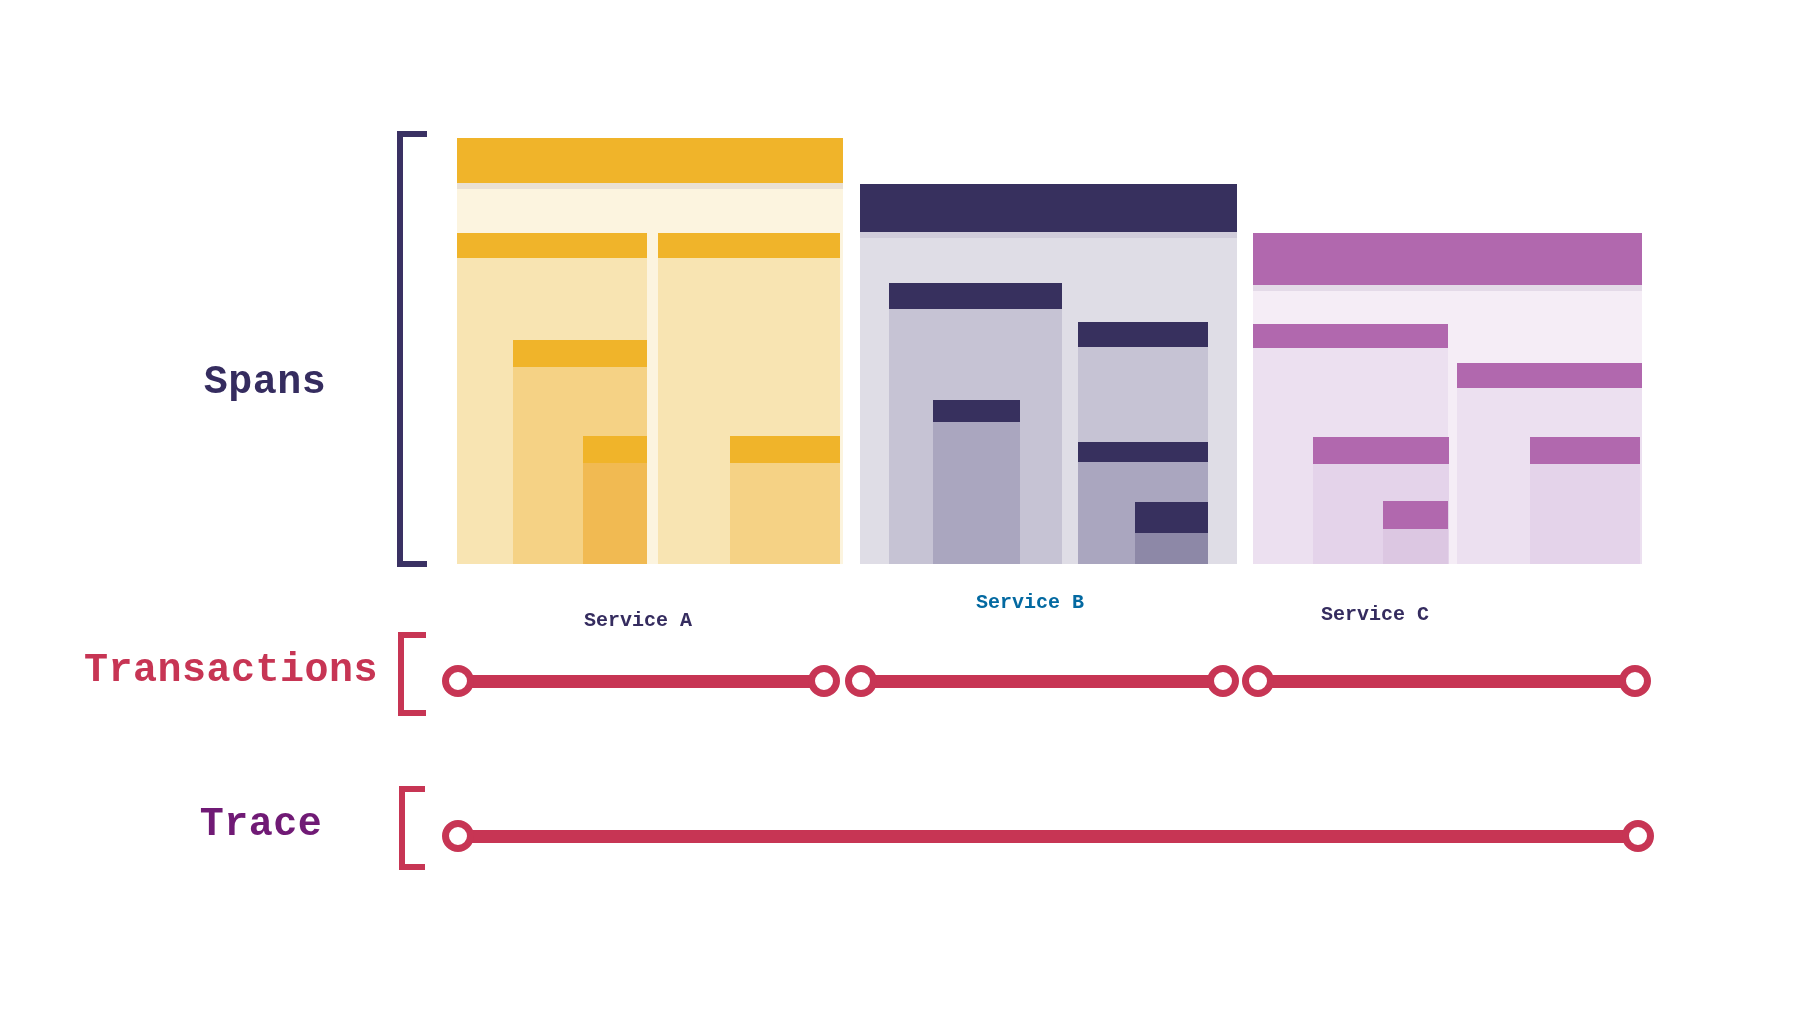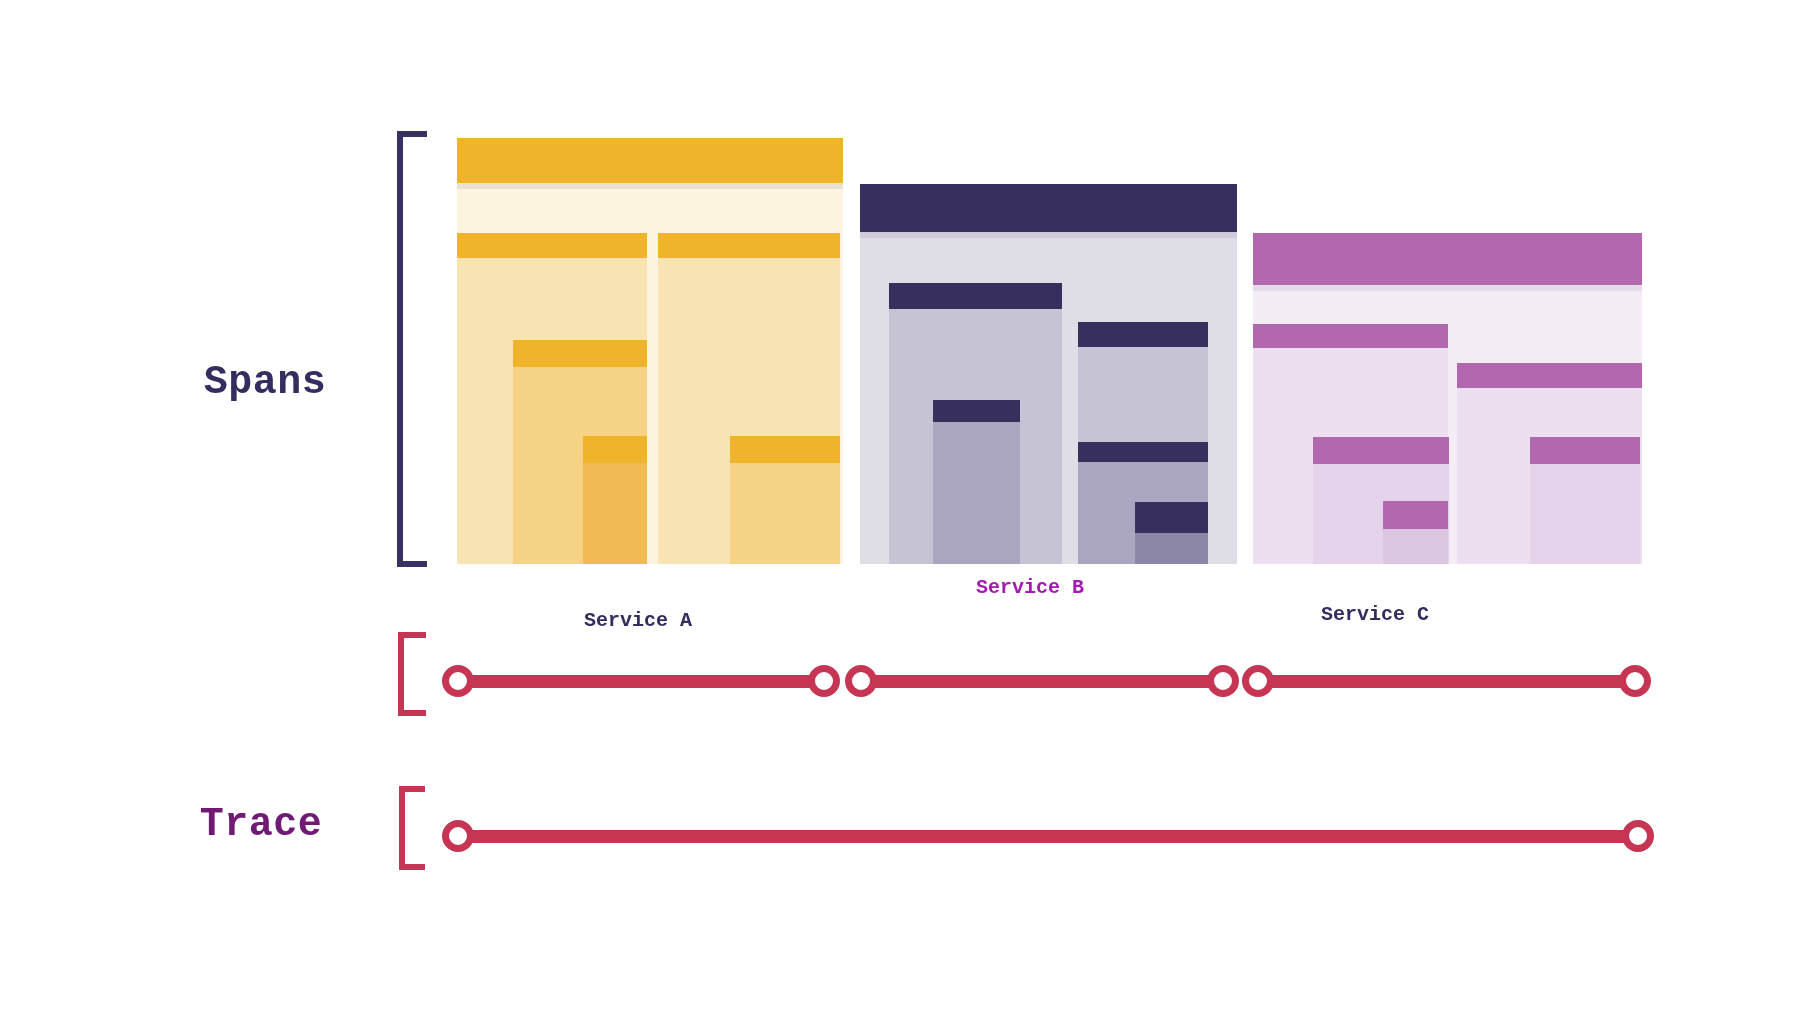--- a/index.html
+++ b/index.html
@@ -48,20 +48,21 @@
     background: #ffffff;
     box-sizing: border-box;
     transform: translate(-50%, -50%);
   }
 </style>
 </head>
 <body>
 
 <div class="canvas" id="diagram-canvas" style="width: 1800px; height: 1031px; background: rgb(255, 255, 255);">
   <div class="big-label" id="spans-label" style="left: 265px; top: 382px; color: rgb(53, 44, 95);">Spans</div>
+  <div class="big-label" id="transactions-label" style="left: 231px; top: 670px; color: rgb(199, 53, 84);">Transactions</div>
   <div class="big-label" id="trace-label" style="left: 261px; top: 824px; color: #701a75;">Trace</div>
 <div class="block body" style="left: 457px; top: 183px; width: 386px; height: 381px; background: rgb(252, 244, 223);"></div>
     <div class="block header" style="left: 457px; top: 138px; width: 386px; height: 45px; background: rgb(240, 180, 42);"></div>
     <div class="block header" style="left: 457px; top: 233px; width: 190px; height: 25px; background: rgb(240, 180, 42);"></div>
     <div class="block body" style="left: 457px; top: 258px; width: 190px; height: 306px; background: rgb(248, 228, 178);"></div>
     <div class="block header" style="left: 513px; top: 340px; width: 134px; height: 27px; background: rgb(240, 180, 42);"></div>
     <div class="block body" style="left: 513px; top: 367px; width: 134px; height: 197px; background: rgb(245, 210, 133);"></div>
     <div class="block header" style="left: 583px; top: 436px; width: 64px; height: 27px; background: rgb(240, 180, 42);"></div>
     <div class="block body" style="left: 583px; top: 463px; width: 64px; height: 101px; background: rgb(241, 186, 82);"></div>
     <div class="block header" style="left: 658px; top: 233px; width: 182px; height: 25px; background: rgb(240, 180, 42);"></div>
@@ -74,21 +75,21 @@
     <div class="block header" style="left: 889px; top: 283px; width: 173px; height: 26px; background: rgb(55, 48, 94);"></div>
     <div class="block body" style="left: 889px; top: 309px; width: 173px; height: 255px; background: rgb(198, 195, 212);"></div>
     <div class="block header" style="left: 933px; top: 400px; width: 87px; height: 22px; background: rgb(55, 48, 94);"></div>
     <div class="block body" style="left: 933px; top: 422px; width: 87px; height: 142px; background: rgb(170, 166, 191);"></div>
     <div class="block header" style="left: 1078px; top: 322px; width: 130px; height: 25px; background: rgb(55, 48, 94);"></div>
     <div class="block body" style="left: 1078px; top: 347px; width: 130px; height: 95px; background: rgb(198, 195, 212);"></div>
     <div class="block header" style="left: 1078px; top: 442px; width: 130px; height: 20px; background: rgb(55, 48, 94);"></div>
     <div class="block body" style="left: 1078px; top: 462px; width: 130px; height: 102px; background: rgb(170, 166, 191);"></div>
     <div class="block header" style="left: 1135px; top: 502px; width: 73px; height: 31px; background: rgb(55, 48, 94);"></div>
     <div class="block body" style="left: 1135px; top: 533px; width: 73px; height: 31px; background: rgb(141, 136, 167);"></div>
-    <div class="service-label" style="left: 1030px; top: 587px; color: #a21caf;">Service B</div>
+    <div class="service-label" style="left: 1030px; top: 602px; color: #0369a1;">Service B</div>
     <div class="block body" style="left: 1253px; top: 285px; width: 389px; height: 279px; background: rgb(245, 237, 246);"></div>
     <div class="block header" style="left: 1253px; top: 233px; width: 389px; height: 52px; background: rgb(177, 104, 174);"></div>
     <div class="block header" style="left: 1253px; top: 324px; width: 195px; height: 24px; background: rgb(177, 104, 174);"></div>
     <div class="block body" style="left: 1253px; top: 348px; width: 195px; height: 216px; background: rgb(236, 224, 240);"></div>
     <div class="block header" style="left: 1313px; top: 437px; width: 136px; height: 27px; background: rgb(177, 104, 174);"></div>
     <div class="block body" style="left: 1313px; top: 464px; width: 136px; height: 100px; background: rgb(228, 211, 234);"></div>
     <div class="block header" style="left: 1383px; top: 501px; width: 65px; height: 28px; background: rgb(177, 104, 174);"></div>
     <div class="block body" style="left: 1383px; top: 529px; width: 65px; height: 35px; background: rgb(220, 199, 226);"></div>
     <div class="block header" style="left: 1457px; top: 363px; width: 185px; height: 25px; background: rgb(177, 104, 174);"></div>
     <div class="block body" style="left: 1457px; top: 388px; width: 185px; height: 176px; background: rgb(236, 224, 240);"></div>

